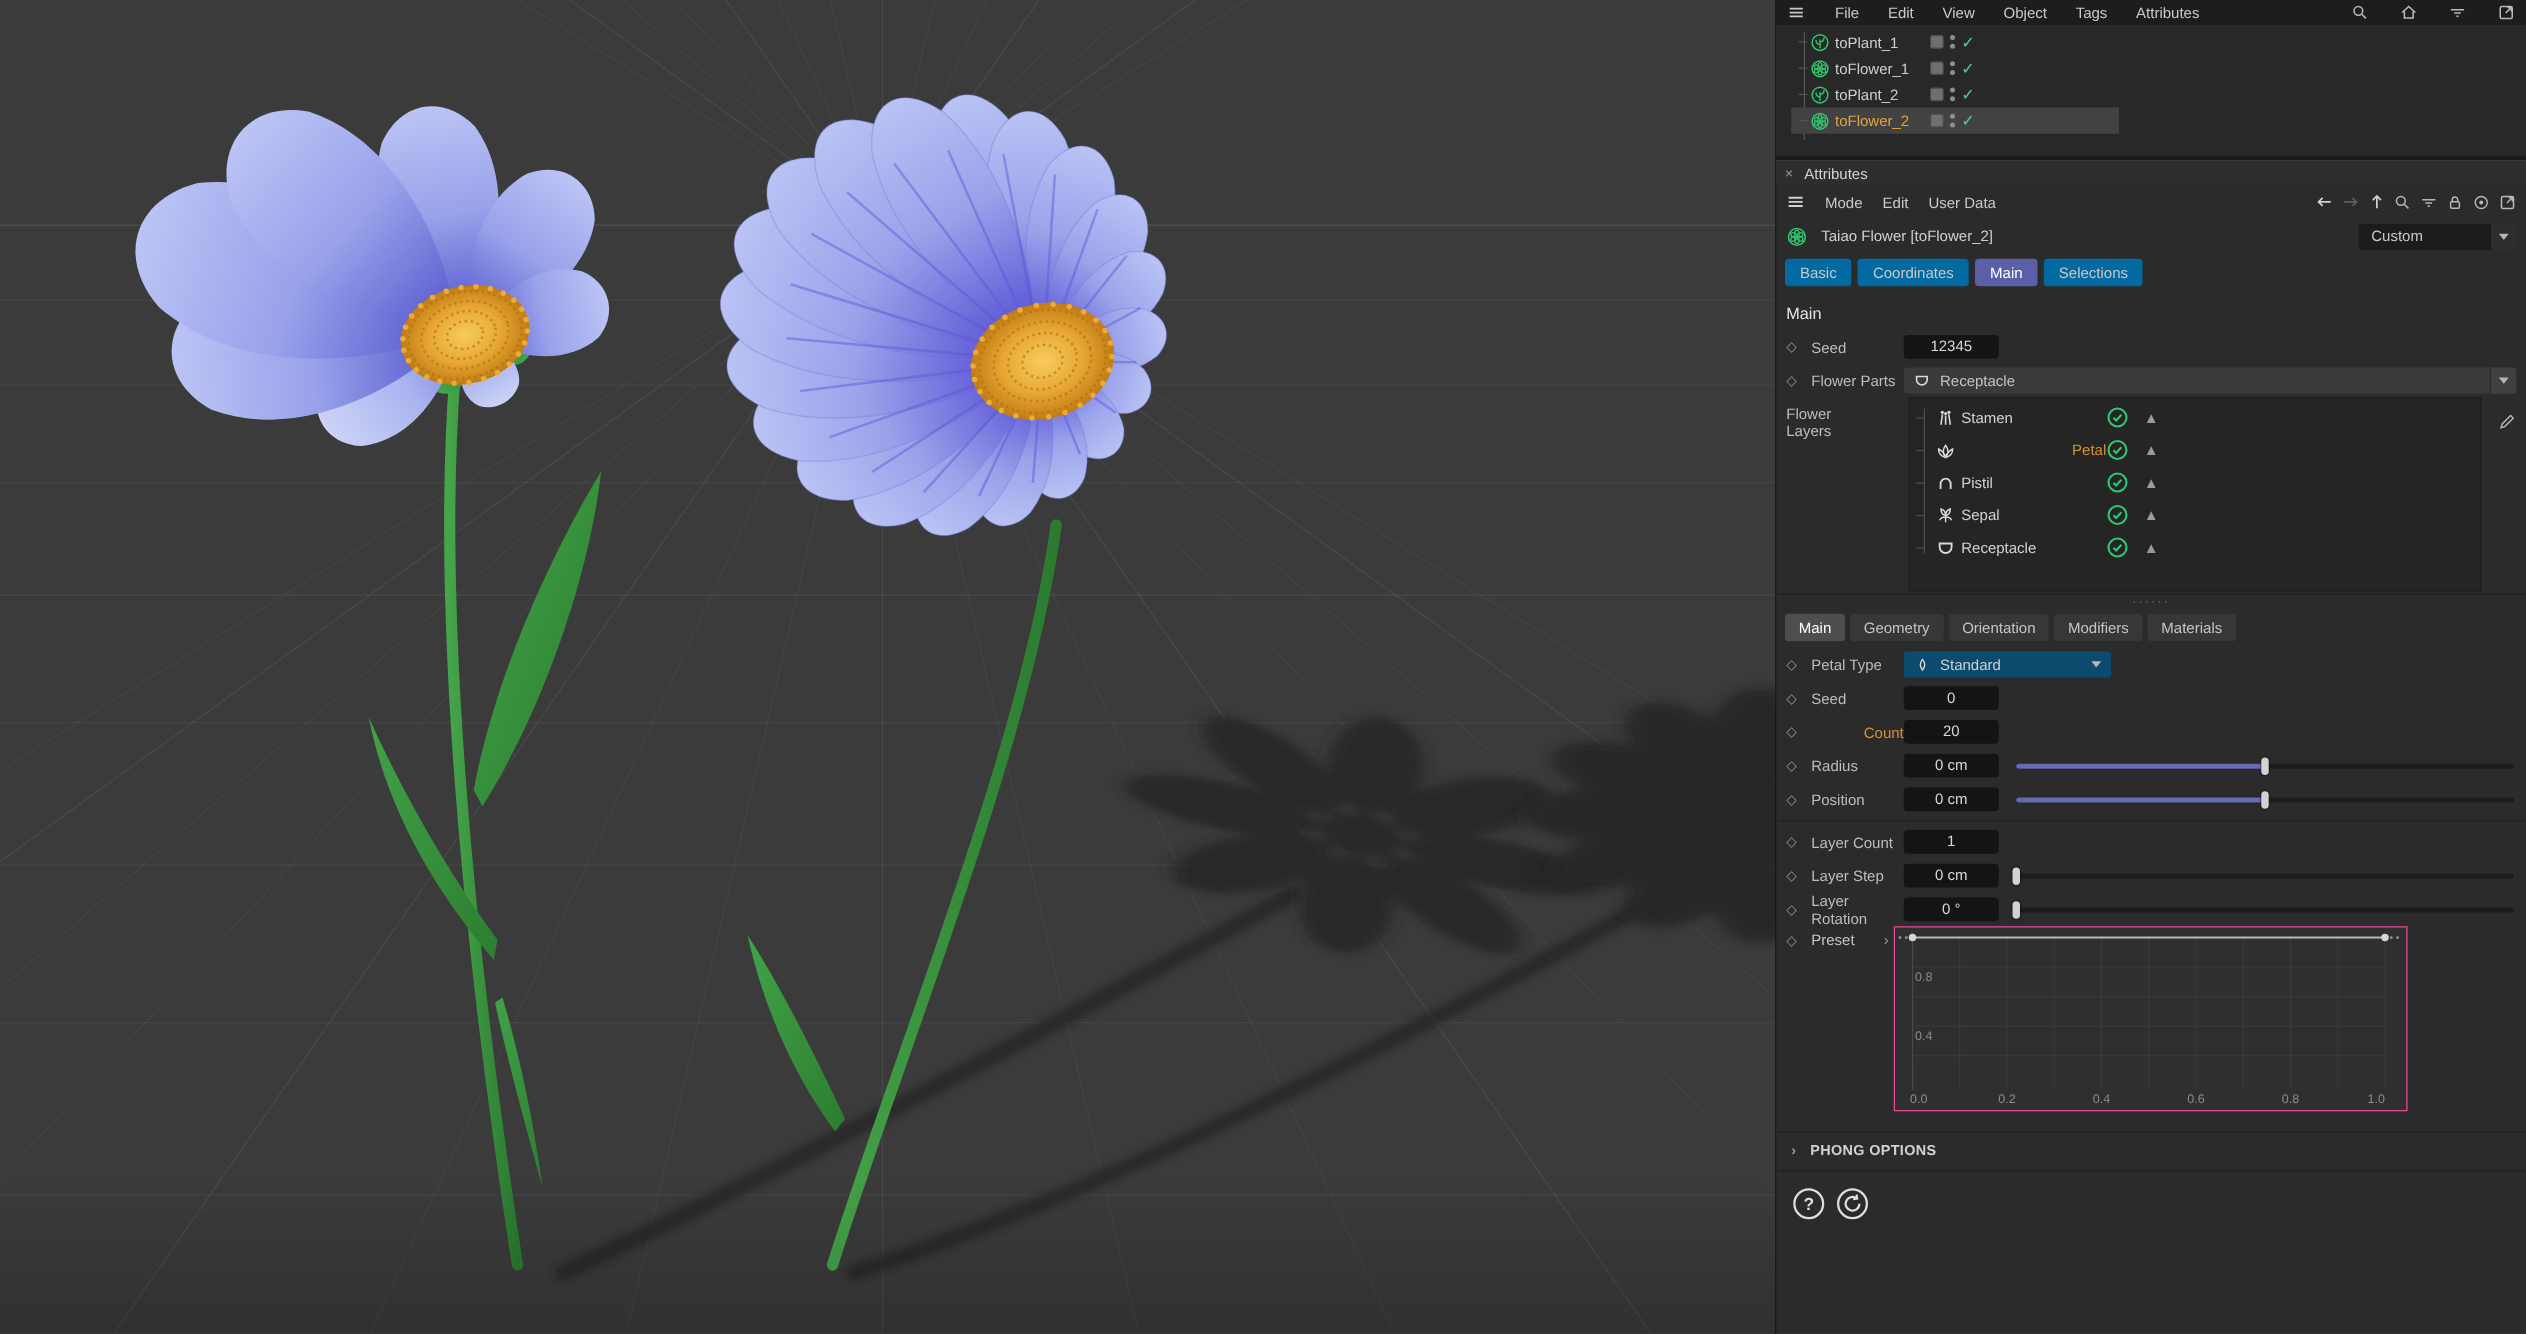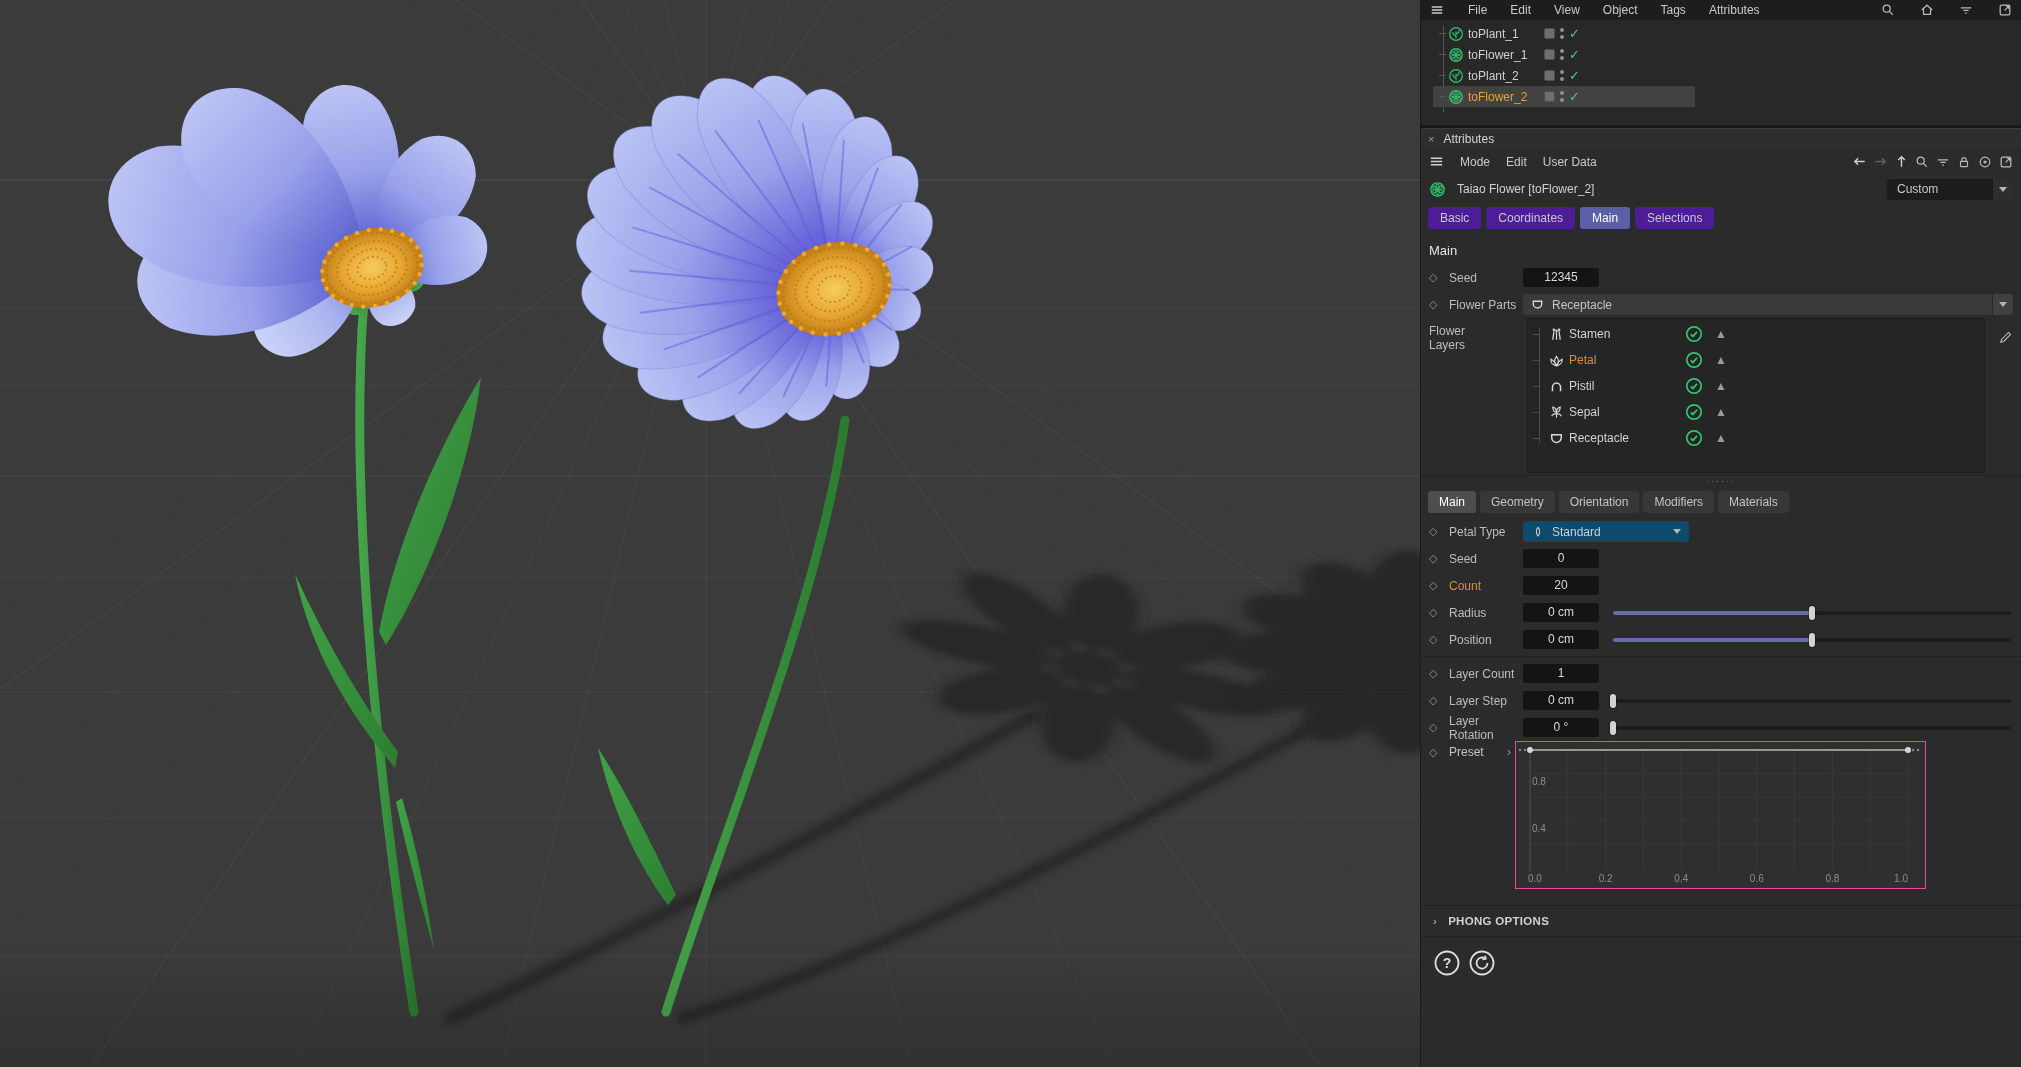--- a/index.html
+++ b/index.html
@@ -32,27 +32,27 @@
   .attr-titlebar{height:19px;background:#2e2e2e;border-top:1px solid #3a3a3a;display:flex;align-items:center;gap:9px;padding:0 7px;color:#d2d2d2;}
   .closex{color:#9a9a9a;font-size:11px;}
   .attr-menubar{height:27px;display:flex;align-items:center;gap:16px;padding:0 7px;color:#c9c9c9;}
   .attr-menubar .icons{display:flex;align-items:center;gap:5px;}
   .attr-objrow{height:28px;display:flex;align-items:center;gap:11px;padding:0 8px;color:#d0d0d0;}
   .dd-preset{margin-left:auto;display:flex;height:21px;}
   .dd-preset .dd-main{width:95px;background:#1c1c1c;border-radius:3px 0 0 3px;display:flex;align-items:center;padding-left:10px;color:#c9c9c9;}
   .dd-preset .dd-arrow{width:20px;background:#2e2e2e;border-left:1px solid #1a1a1a;border-radius:0 3px 3px 0;display:flex;align-items:center;justify-content:center;}
   .caret{width:0;height:0;border-left:4px solid transparent;border-right:4px solid transparent;border-top:5px solid #b5b5b5;}
   .attr-tabs{display:flex;gap:5px;padding:4px 7px 5px;}
-  .tab{background:#4c1d95;border-radius:3px;padding:4px 12px;color:#c8c8c8;}
+  .tab{background:#0369a1;border-radius:3px;padding:4px 12px;color:#c8c8c8;}
   .tab.active{background:#5b5fa7;color:#fff;}
   .section-label{padding:9px 0 6px 8px;color:#e3e3e3;font-size:13px;}
   .prow{display:flex;align-items:center;height:27px;padding-left:8px;}
   .diamond{width:20px;color:#959595;font-size:11px;}
   .plabel{width:74px;color:#bdbdbd;}
-  .plabel.orange,.orange{color:#d78f3c;}
+  .plabel.orange,.orange{color:#d78f3c;text-align:right;}
   .chev{color:#9a9a9a;margin-right:4px;}
   .pinput{width:76px;height:19px;line-height:19px;background:#141414;border-radius:3px;text-align:center;color:#d8d8d8;}
   .pslider{flex:1;height:4px;background:#1c1c1c;border-radius:2px;position:relative;margin:0 10px 0 14px;}
   .pslider .fill{position:absolute;left:0;top:0;height:4px;background:#666bb2;border-radius:2px;}
   .pslider .handle{position:absolute;top:-5px;width:6px;height:14px;background:#d2d2d2;border-radius:3px;margin-left:-3px;box-shadow:0 0 2px #000;}
   .dd-petal{display:flex;align-items:center;gap:7px;width:150px;height:21px;background:#0c4a6e;border-radius:3px;padding:0 8px;color:#cfcfcf;}
   .dd-petal .caret{margin-left:auto;}
   .layers-wrap{display:flex;align-items:flex-start;padding-left:8px;position:relative;}
   .llabel{width:98px;display:flex;align-items:flex-start;padding-top:6px;color:#bdbdbd;gap:48px;}
   .layers{width:458px;background:#252525;border:1px solid #1e1e1e;height:155px;box-sizing:border-box;position:relative;padding-top:2px;}

